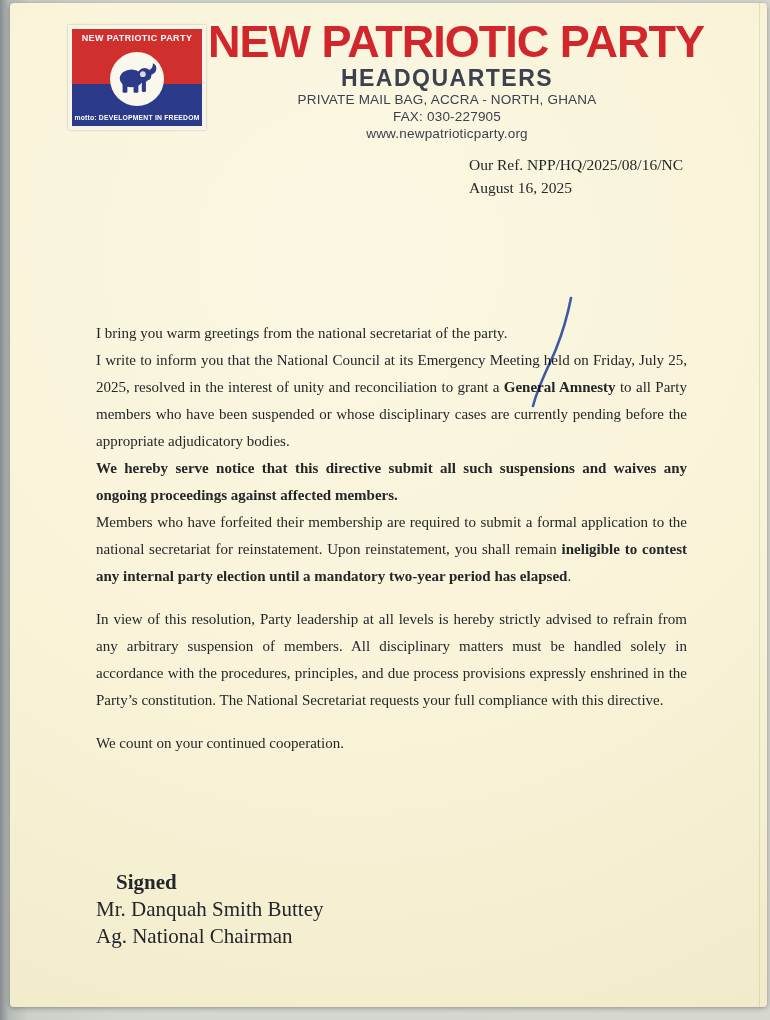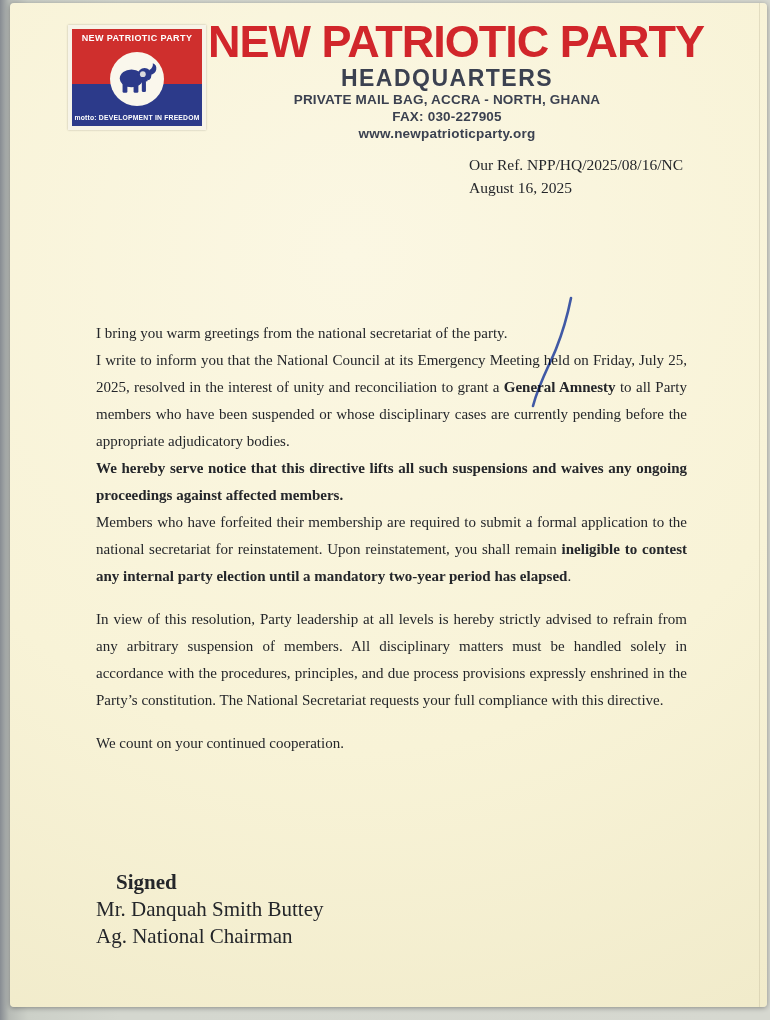--- a/index.html
+++ b/index.html
@@ -40,21 +40,21 @@
     position:absolute; left:50%; top:52%; transform:translate(-50%,-50%);
     width:54px; height:54px; border-radius:50%; background:#faf7ec;
     display:flex; align-items:center; justify-content:center;
   }
   .head-right {
     position:absolute; left:198px; top:16px; width:478px; text-align:center;
     font-family:"Liberation Sans", sans-serif; color:#3b4150;
   }
   .np-title { font-size:45px; font-weight:bold; letter-spacing:-1px; line-height:46px; color:#d1262b; white-space:nowrap; }
   .hq   { font-size:23px;  font-weight:bold; letter-spacing:1.5px; line-height:26px; }
-  .addr { font-size:13.5px; font-weight:bold; line-height:16px; margin-top:1px; letter-spacing:.2px; }
+  .addr { font-size:13.5px; font-weight:normal; line-height:16px; margin-top:1px; letter-spacing:.2px; }
 
   
   .ref-block {
     position:absolute; top:151px; right:84px; 
     font-size:15.5px; line-height:22.5px; color:#24262a;
   }
   .meta-block {
     position:absolute; top:212px; left:86px; right:80px;
     font-size:15.5px; line-height:27px; color:#24262a;
   }
@@ -122,21 +122,21 @@
 
     <div class="ref-block">
       <div>Our Ref. NPP/HQ/2025/08/16/NC</div>
       <div>August 16, 2025</div>
     </div>
 
 
     <div class="letter-body">
         <p class="para"><span>I bring you warm greetings from the national secretariat of the party.</span></p>
         <p class="para"><span>I write to inform you that the National Council at its Emergency Meeting held on Friday, July 25, 2025, resolved in the interest of unity and reconciliation to grant a </span><span class="b">General Amnesty</span><span> to all Party members who have been suspended or whose disciplinary cases are currently pending before the appropriate adjudicatory bodies.</span></p>
-        <p class="para"><span class="b">We hereby serve notice that this directive lifts all such suspensions and waives any ongoing proceedings against affected members.</span></p>
+        <p class="para"><span class="b">We hereby serve notice that this directive submit all such suspensions and waives any ongoing proceedings against affected members.</span></p>
         <p class="para"><span>Members who have forfeited their membership are required to submit a formal application to the national secretariat for reinstatement. Upon reinstatement, you shall remain </span><span class="b">ineligible to contest any internal party election until a mandatory two-year period has elapsed</span><span>.</span></p>
         <p class="para gap"><span>In view of this resolution, Party leadership at all levels is hereby strictly advised to refrain from any arbitrary suspension of members. All disciplinary matters must be handled solely in accordance with the procedures, principles, and due process provisions expressly enshrined in the Party’s constitution. The National Secretariat requests your full compliance with this directive.</span></p>
         <p class="para gap"><span>We count on your continued cooperation.</span></p>
       </div>
 
     <div class="signature">
       <div class="signed b">Signed</div>
       <div>Mr. Danquah Smith Buttey</div>
       <div>Ag. National Chairman</div>
     </div>

